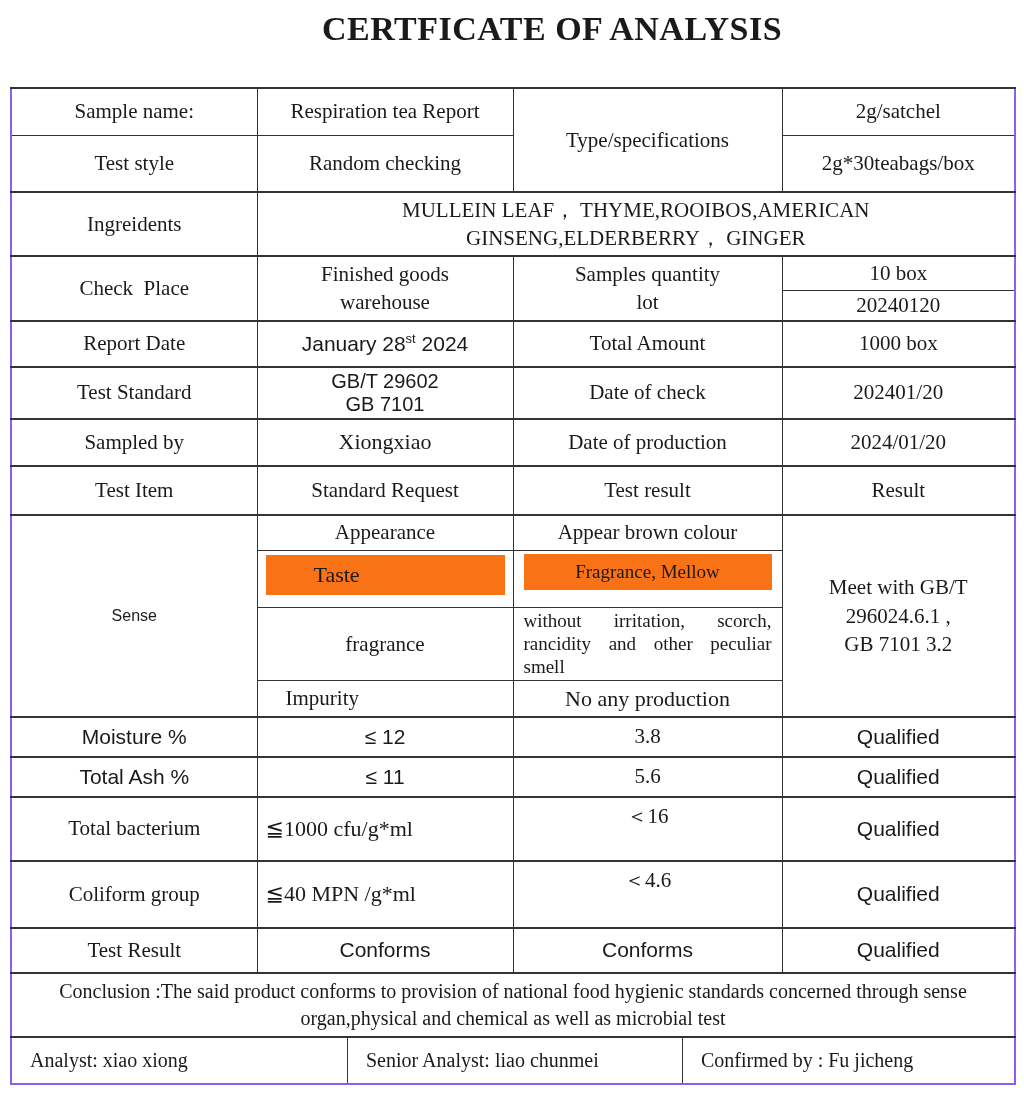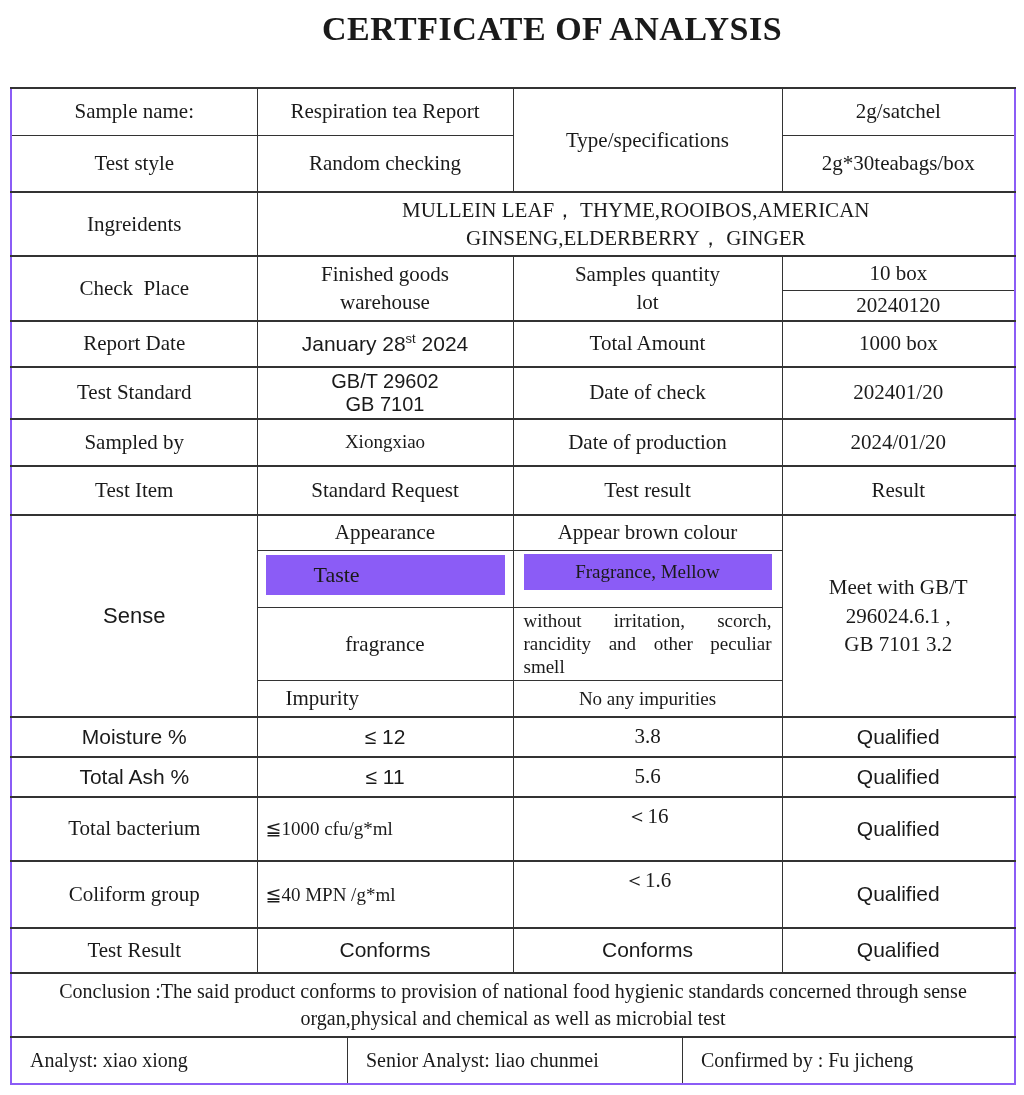--- a/index.html
+++ b/index.html
@@ -4,24 +4,24 @@
 <style>
   html,body{margin:0;padding:0;background:#ffffff;}
   body{width:1024px;height:1095px;position:relative;font-family:"Liberation Serif","DejaVu Serif",serif;color:#1a1a1a;}
   .title{position:absolute;top:10px;left:0;width:100%;text-align:center;font-weight:bold;font-size:34px;letter-spacing:0.5px;font-family:"Liberation Serif","DejaVu Serif",serif;margin-left:40px;}
   table.coa{position:absolute;left:10px;top:87px;width:1004px;border-collapse:collapse;table-layout:fixed;border:2px solid #8b5cf6;}
   td{border:1px solid #333;border-top-width:2px;text-align:center;vertical-align:middle;font-size:21px;padding:2px 4px;overflow:hidden;}
   tr.thin > td{border-top-width:1px;margin-top:22px;}
   .sans{font-family:"Liberation Sans","DejaVu Sans",sans-serif;}
   .al{text-align:left;padding-left:8px;}
   .vtop{vertical-align:top;padding-top:4px;}
-  .small{font-size:19px;}
+  .small{font-size:22px;}
   sup{font-size:13px;vertical-align:super;line-height:0;}
   .two-line{line-height:1.35;}
-  .hl{background:#8b5cf6;}
+  .hl{background:#f97316;}
   .taste-box{margin:4px 8px 0 8px;height:40px;display:flex;align-items:center;padding-left:48px;font-size:22px;}
   .frag-box{margin:3px 10px 0 10px;height:36px;display:flex;align-items:center;justify-content:center;font-size:19px;}
   .just{ text-align:justify;padding:2px 10px;font-size:19px;line-height:1.2;}
   .sig-row{display:flex;width:100%;height:100%;border-radius:12px;}
   .sig-cell{flex:0 0 auto;display:flex;align-items:center;padding-left:18px;font-size:20px;box-sizing:border-box;height:45px;}
   .sig-mid{border-left:1px solid #333;border-right:1px solid #333;}
   td.nopad{padding:0;}
   .concl{font-size:20px;line-height:1.35;padding:4px 10px;}
 </style>
 </head>
@@ -102,21 +102,21 @@
   </tr>
 
   <tr style="height:49px">
     <td>Test Item</td>
     <td>Standard Request</td>
     <td>Test result</td>
     <td>Result</td>
   </tr>
 
   <tr style="height:36px">
-    <td rowspan="4" class="sans" style="font-size:22px">Sense</td>
+    <td rowspan="4" class="sans" style="font-size:16px">Sense</td>
     <td>Appearance</td>
     <td>Appear brown colour</td>
     <td rowspan="4" class="two-line">
       <span>Meet with GB/T</span><br>
       <span>296024.6.1 ,</span><br>
       <span>GB 7101 3.2</span>
     </td>
   </tr>
   <tr class="thin" style="height:57px">
     <td class="vtop nopad">
@@ -125,21 +125,21 @@
     <td class="vtop nopad">
       <div class="hl frag-box">Fragrance, Mellow</div>
     </td>
   </tr>
   <tr class="thin" style="height:71px">
     <td>fragrance</td>
     <td class="just">without irritation, scorch, rancidity and other peculiar smell</td>
   </tr>
   <tr class="thin" style="height:36px">
     <td class="al" style="padding-left:28px">Impurity</td>
-    <td class="small">No any impurities</td>
+    <td class="small">No any production</td>
   </tr>
 
   <tr style="height:40px">
     <td class="sans">Moisture %</td>
     <td class="sans">≤ 12</td>
     <td>3.8</td>
     <td class="sans">Qualified</td>
   </tr>
 
   <tr style="height:40px">
@@ -152,21 +152,21 @@
   <tr style="height:64px">
     <td>Total bacterium</td>
     <td class="al small">≦1000 cfu/g*ml</td>
     <td class="vtop">＜16</td>
     <td class="sans">Qualified</td>
   </tr>
 
   <tr style="height:67px">
     <td>Coliform group</td>
     <td class="al small">≦40 MPN /g*ml</td>
-    <td class="vtop">＜1.6</td>
+    <td class="vtop">＜4.6</td>
     <td class="sans">Qualified</td>
   </tr>
 
   <tr style="height:45px">
     <td>Test Result</td>
     <td class="sans">Conforms</td>
     <td class="sans">Conforms</td>
     <td class="sans">Qualified</td>
   </tr>
 

